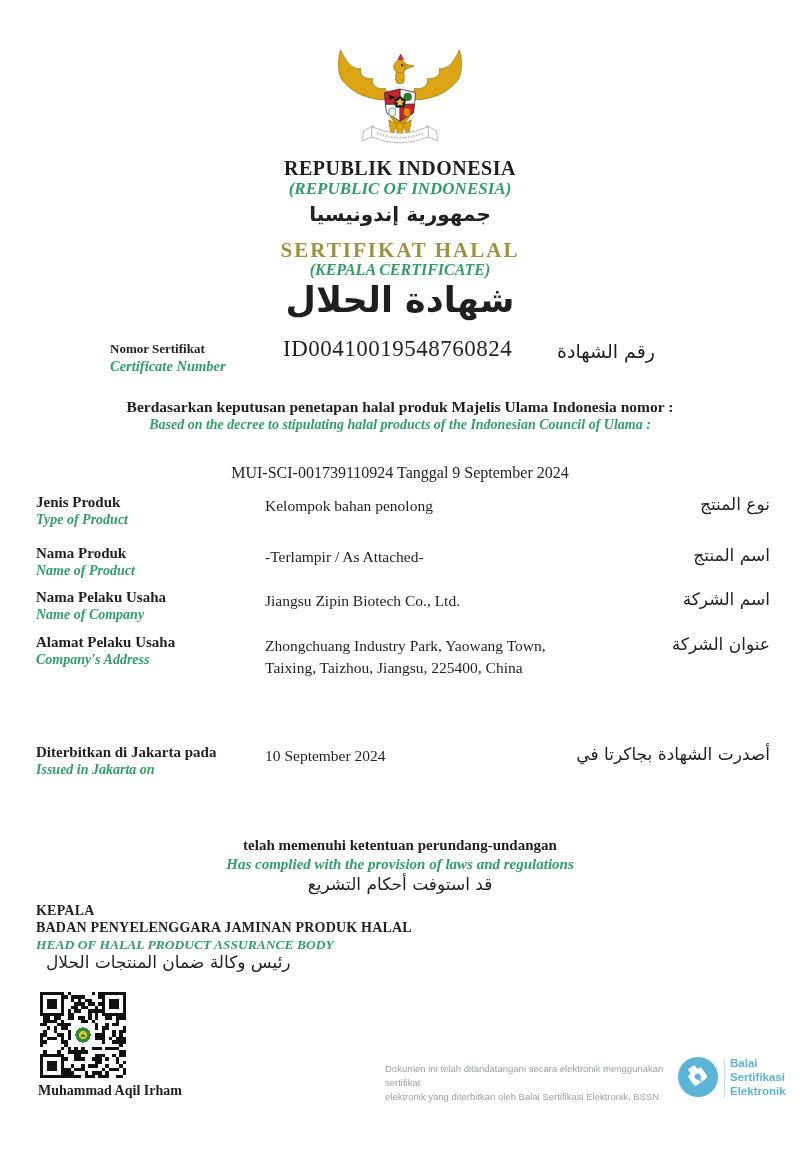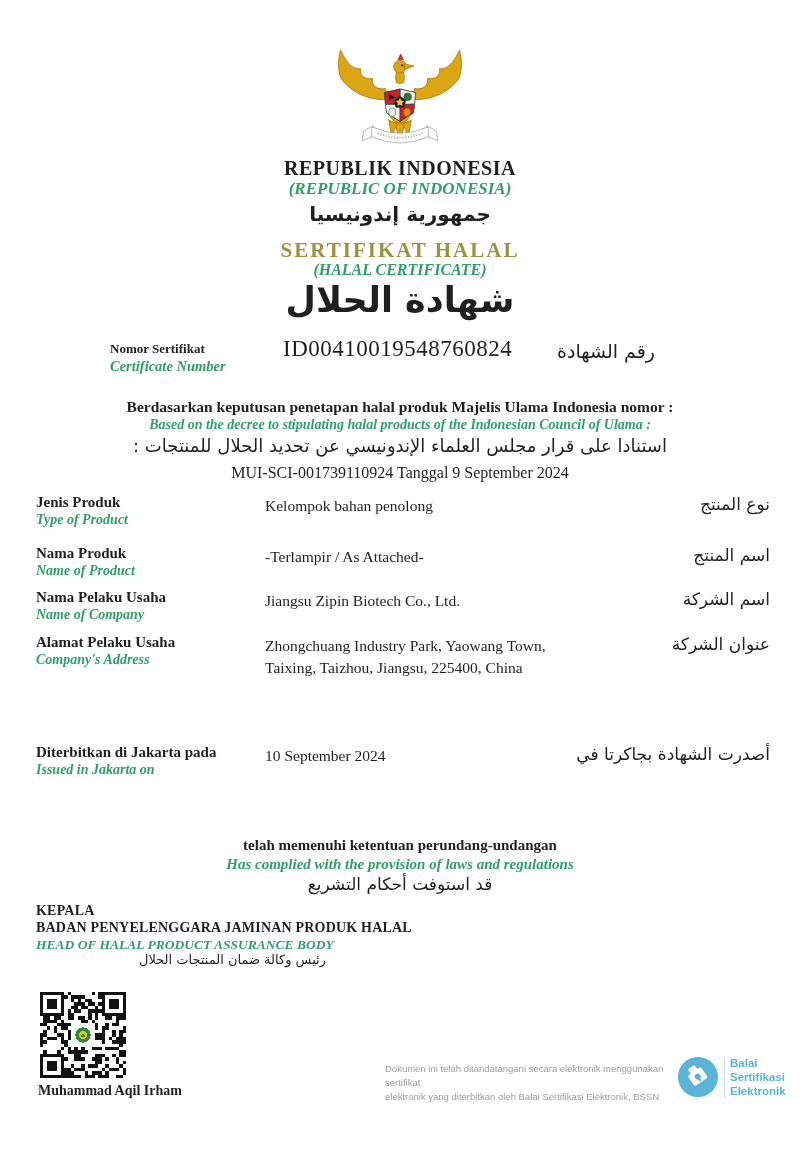--- a/index.html
+++ b/index.html
@@ -47,21 +47,21 @@
 
   
   .comp-1 { top:837px; font-size:15px; font-weight:bold; }
   .comp-2 { top:856px; font-size:15px; }
   .comp-3 { top:874px; font-size:17px; }
 
   
   .sig-1  { top:903px; left:36px; font-size:14px; font-weight:bold; letter-spacing:.2px; }
   .sig-2  { top:920px; left:36px; font-size:14px; font-weight:bold; letter-spacing:.2px; }
   .sig-3  { top:937px; left:36px; font-size:13.5px; }
-  .sig-ar { top:952px; left:46px; width:280px; text-align:right; font-size:13px; }
+  .sig-ar { top:952px; left:46px; width:280px; text-align:left; font-size:17px; }
   .qr-box { top:992px; left:36px; width:94px; height:86px; }
   .qr-box svg { width:100%; height:100%; }
   .sig-name { top:1083px; left:38px; font-size:14px; font-weight:bold; }
 
   
   .disclaimer { top:1062px; left:385px; width:282px; 
                 font-family:"Liberation Sans", sans-serif;
                 font-size:9.5px; line-height:1.45; color:#9aa0a3; }
   .bse-logo   { top:1056px; left:677px; width:42px; height:42px; }
   .bse-sep    { top:1058px; left:724px; width:1px; height:40px; background:#bfe2ee; }
@@ -117,31 +117,30 @@
         <path d="M60,132 Q100,150 140,132 L141,146 Q100,164 59,146 Z"></path>
       </g>
       <path d="M68,141 Q100,154 132,141" stroke="#bbb" stroke-width="3" fill="none" stroke-dasharray="2 2"></path>
     </svg>
   </div>
 
   <div class="abs ctr country id-bold">REPUBLIK INDONESIA</div>
   <div class="abs ctr country-en en-green">(REPUBLIC OF INDONESIA)</div>
   <div class="abs ctr country-ar ar">جمهورية إندونيسيا</div>
   <div class="abs ctr cert-title">SERTIFIKAT HALAL</div>
-  <div class="abs ctr cert-title-en en-green">(HALAL CERTIFICATE)</div>
+  <div class="abs ctr cert-title-en en-green">(KEPALA CERTIFICATE)</div>
   <div class="abs ctr cert-title-ar ar">شهادة الحلال</div>
 
   <div class="abs num-label">Nomor Sertifikat</div>
   <div class="abs num-label-en en-green">Certificate Number</div>
   <div class="abs num-value">ID00410019548760824</div>
   <div class="abs num-ar ar">رقم الشهادة</div>
 
   <div class="abs ctr decree-2 en-green">Based on the decree to stipulating halal products of the Indonesian Council of Ulama :</div>
   <div class="abs ctr decree-1 id-bold">Berdasarkan keputusan penetapan halal produk Majelis Ulama Indonesia nomor :</div>
-  <div class="abs ctr decree-3 ar">استنادا على قرار مجلس العلماء الإندونيسي عن تحديد الحلال للمنتجات :</div>
   <div class="abs ctr decree-4">MUI-SCI-001739110924 Tanggal 9 September 2024</div>
 
   <div class="frow row-0">
     <span class="lab">Jenis Produk</span>
     <span class="lab-en en-green">Type of Product</span>
     <span class="val">Kelompok bahan penolong</span>
     <span class="lab-ar ar">نوع المنتج</span>
   </div>
   <div class="frow row-1">
     <span class="lab">Nama Produk</span>

